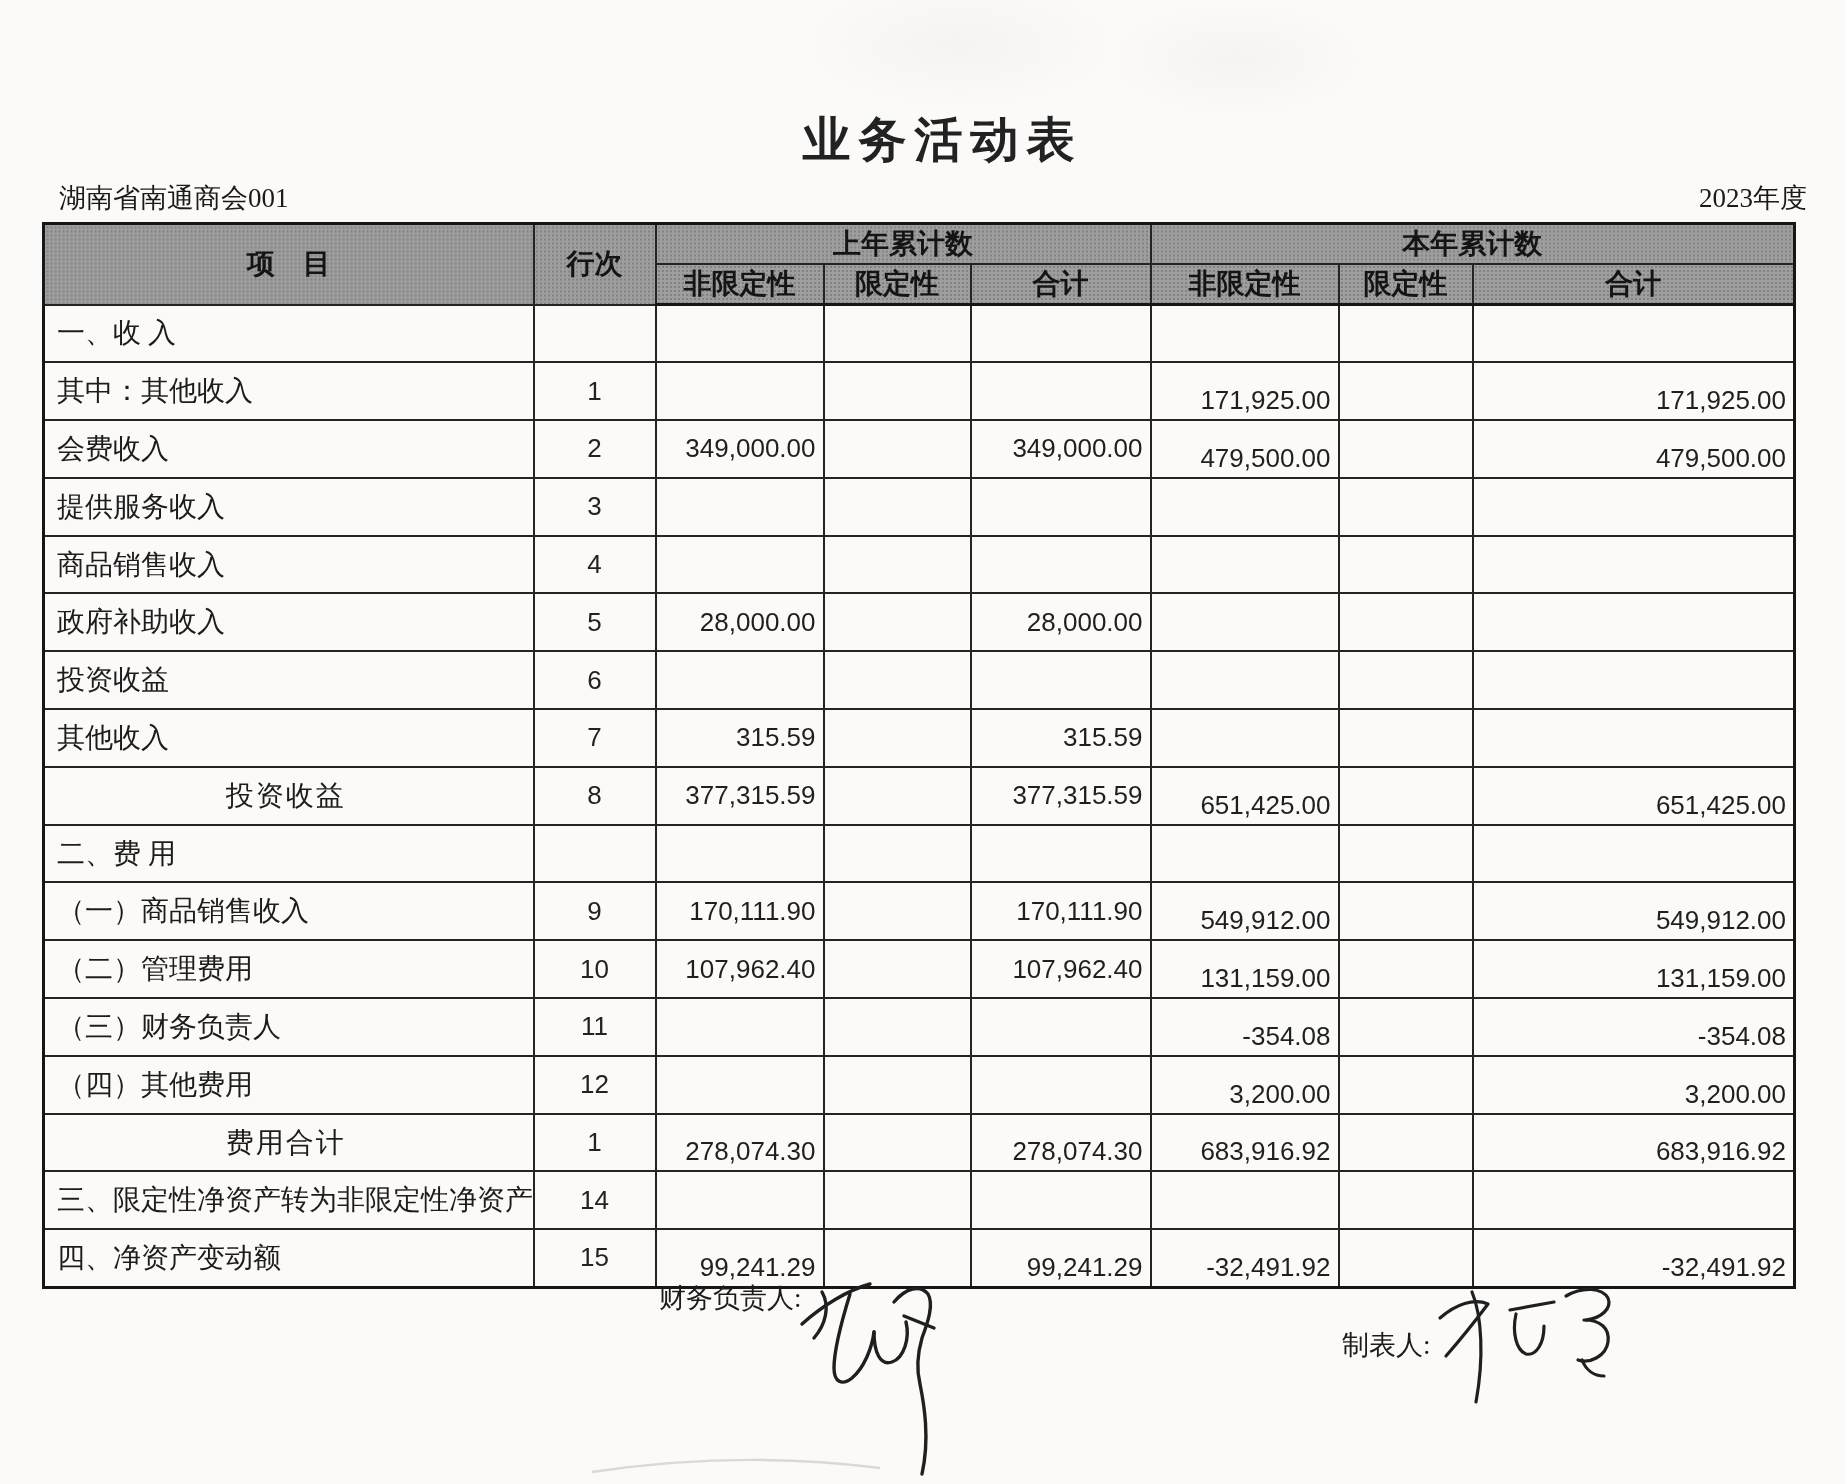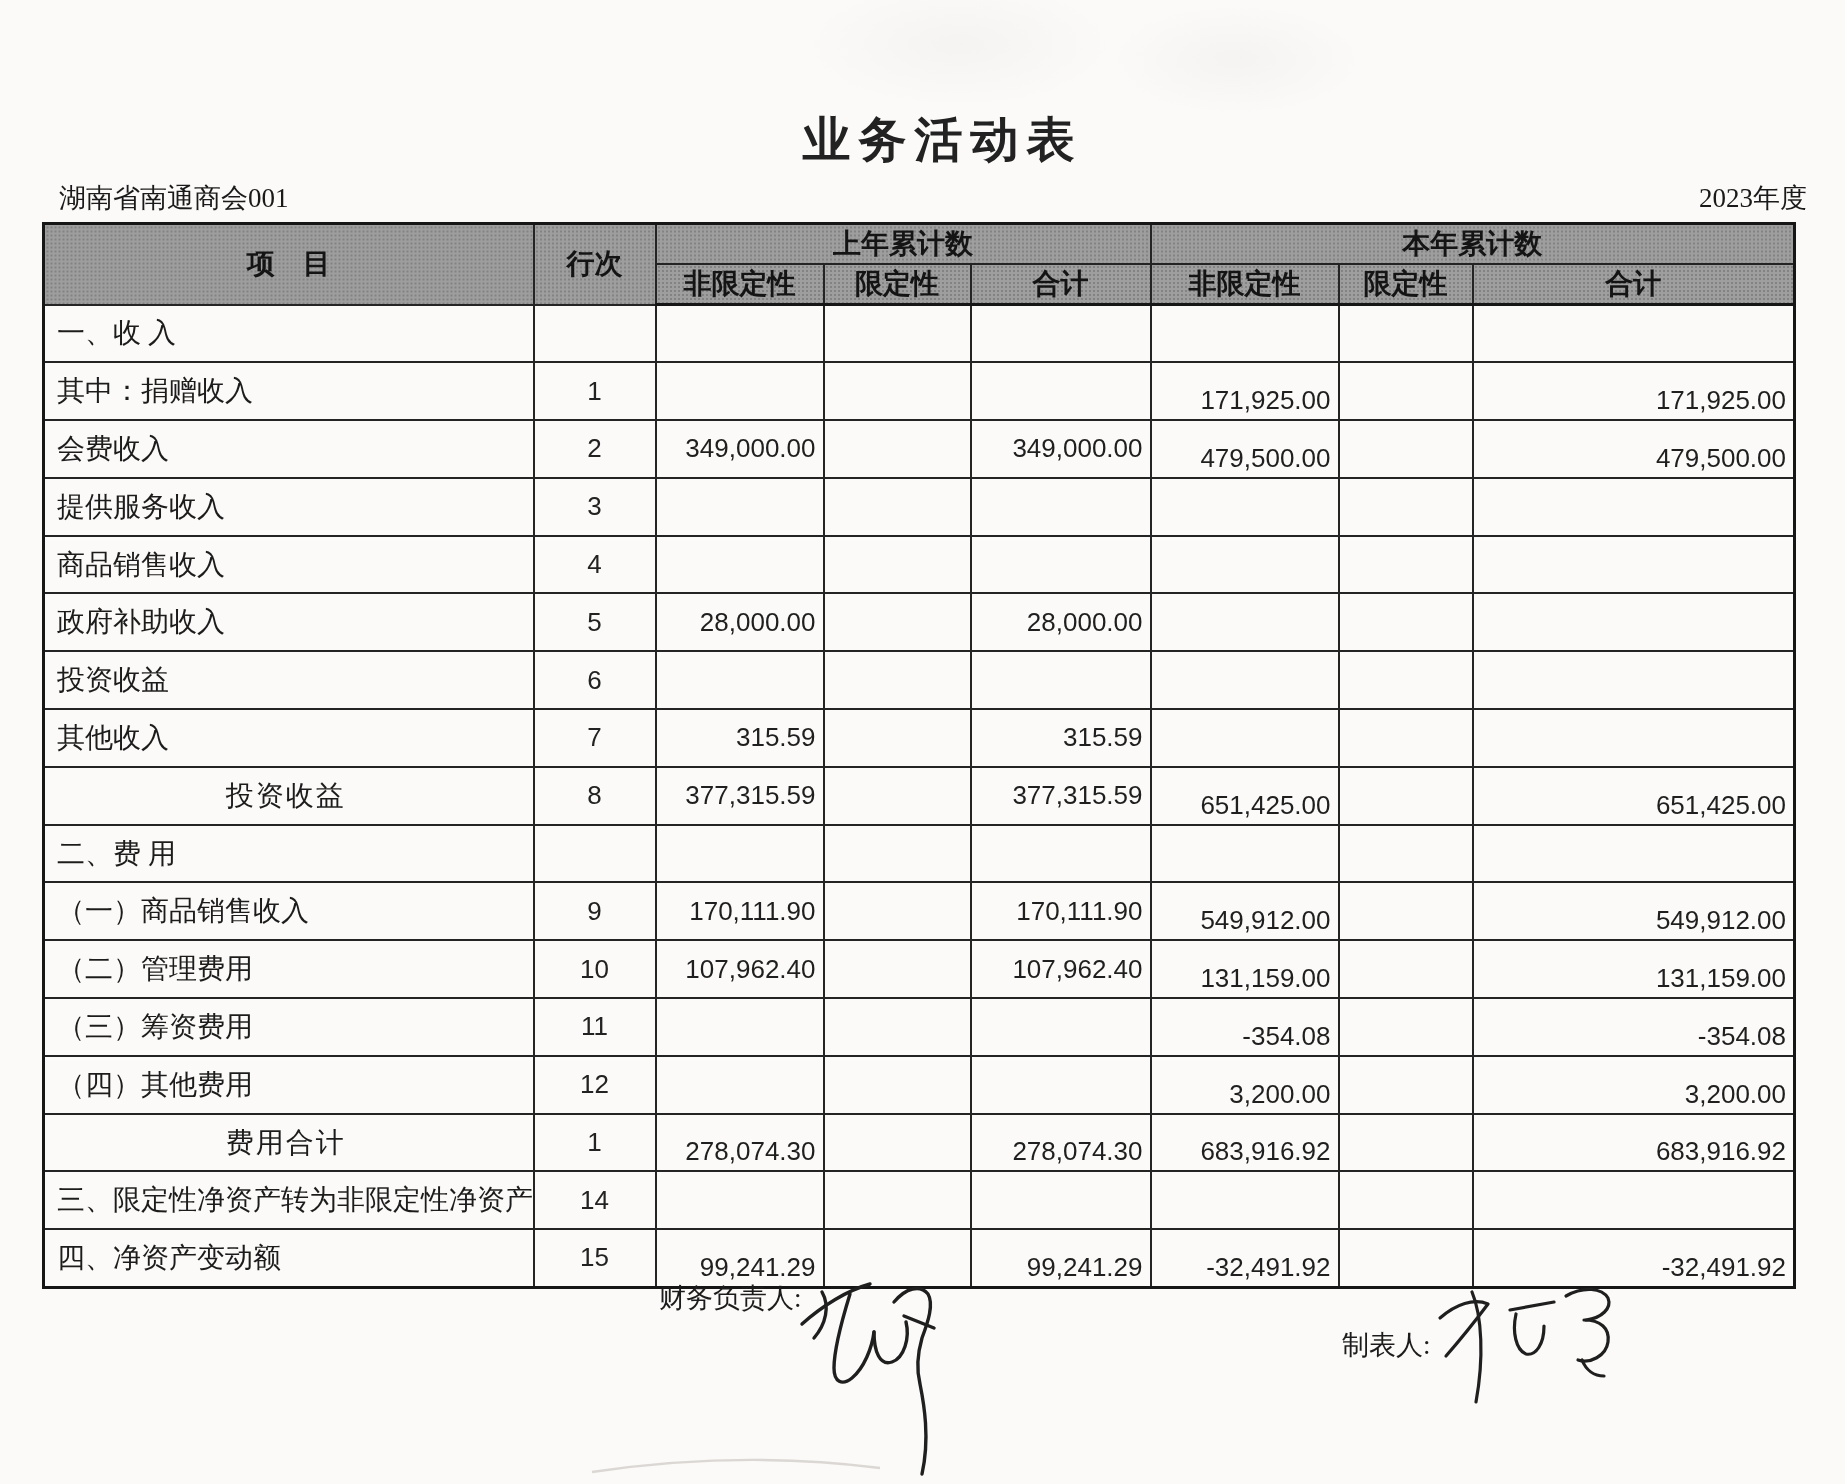--- a/index.html
+++ b/index.html
@@ -113,21 +113,21 @@
           <td class="c-item">一、收 入</td>
           <td class="c-line"></td>
           <td class="c-num"></td>
           <td class="c-num"></td>
           <td class="c-num"></td>
           <td class="c-num"></td>
           <td class="c-num"></td>
           <td class="c-num"></td>
         </tr>
         <tr>
-          <td class="c-item">其中：捐赠收入</td>
+          <td class="c-item">其中：其他收入</td>
           <td class="c-line">1</td>
           <td class="c-num"></td>
           <td class="c-num"></td>
           <td class="c-num"></td>
           <td class="c-num low">171,925.00</td>
           <td class="c-num"></td>
           <td class="c-num low">171,925.00</td>
         </tr>
         <tr>
           <td class="c-item">会费收入</td>
@@ -223,21 +223,21 @@
           <td class="c-item">（二）管理费用</td>
           <td class="c-line">10</td>
           <td class="c-num">107,962.40</td>
           <td class="c-num"></td>
           <td class="c-num">107,962.40</td>
           <td class="c-num low">131,159.00</td>
           <td class="c-num"></td>
           <td class="c-num low">131,159.00</td>
         </tr>
         <tr>
-          <td class="c-item">（三）筹资费用</td>
+          <td class="c-item">（三）财务负责人</td>
           <td class="c-line">11</td>
           <td class="c-num"></td>
           <td class="c-num"></td>
           <td class="c-num"></td>
           <td class="c-num low">-354.08</td>
           <td class="c-num"></td>
           <td class="c-num low">-354.08</td>
         </tr>
         <tr>
           <td class="c-item">（四）其他费用</td>

